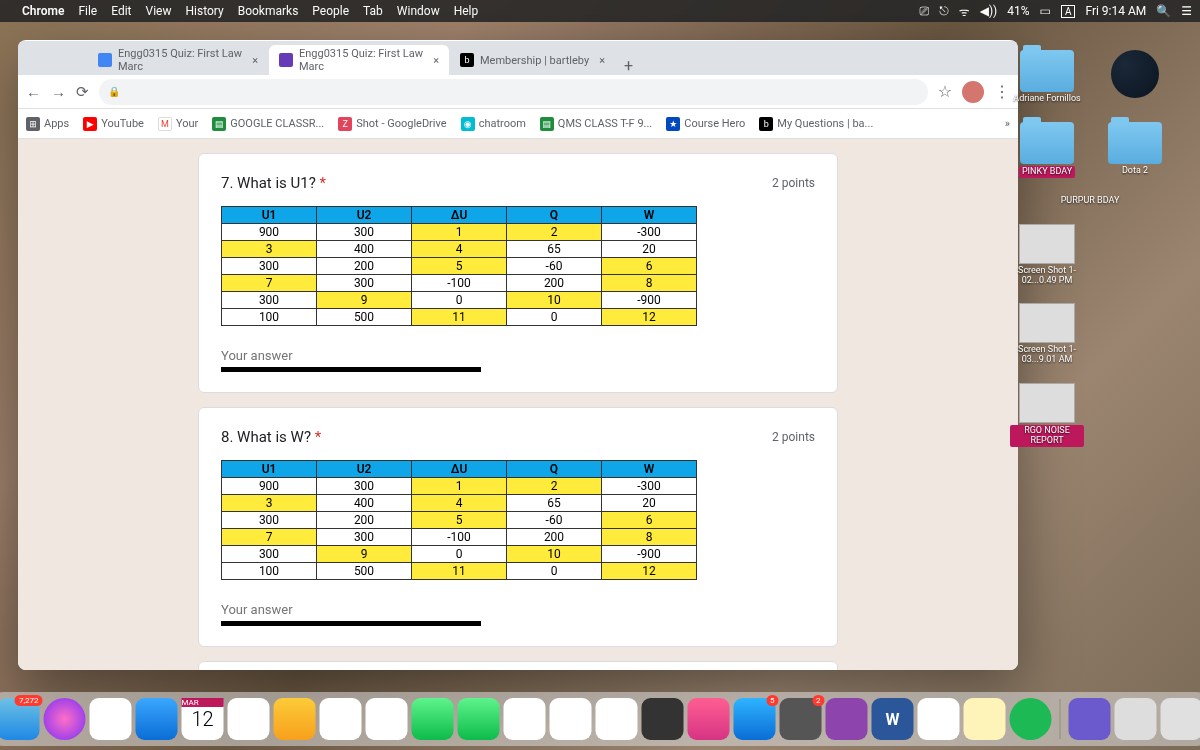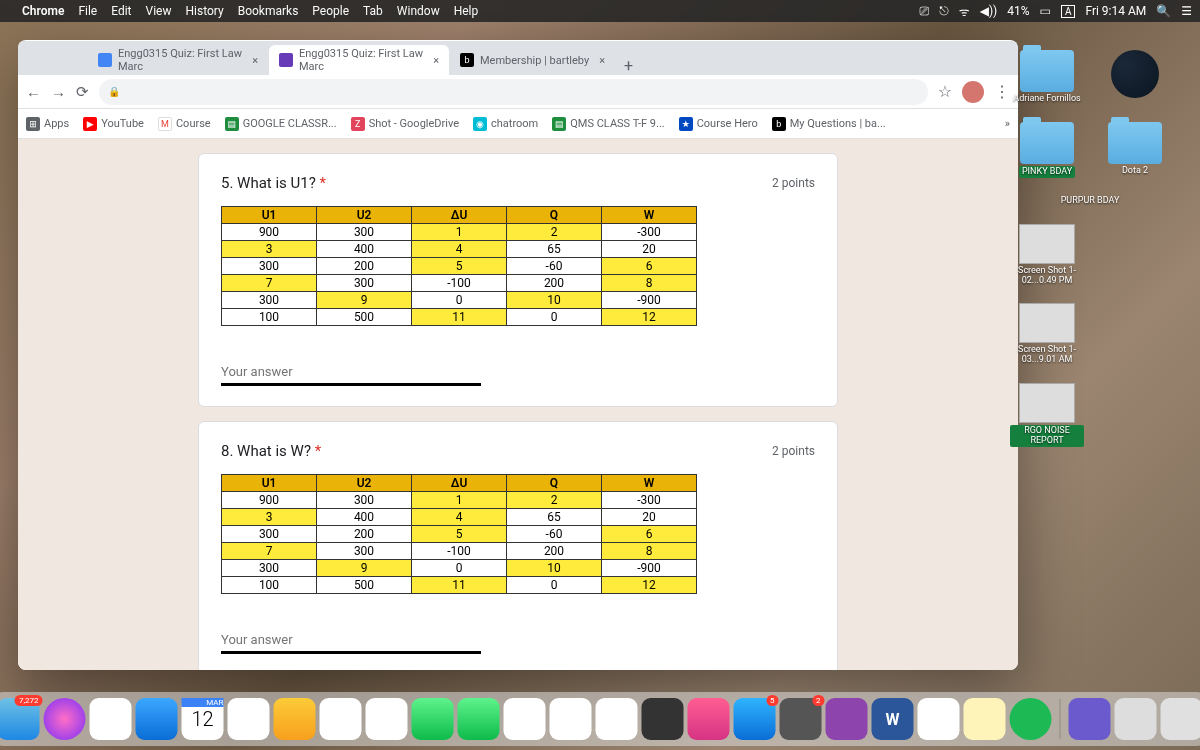--- a/index.html
+++ b/index.html
@@ -33,33 +33,33 @@
 .bk-icon{width:14px;height:14px;border-radius:2px;display:inline-flex;align-items:center;justify-content:center;font-size:9px;color:#fff;}
 
 .content{flex:1;background:#f0e8e0;overflow-y:auto;padding:0 20px;}
 .form-card{background:#fff;border-radius:6px;margin:14px auto;max-width:640px;padding:20px 22px;border:1px solid #dadce0;}
 .qhead{display:flex;justify-content:space-between;align-items:center;margin-bottom:14px;}
 .qtitle{font-size:15px;color:#202124;}
 .qtitle .req{color:#d93025;}
 .pts{font-size:12px;color:#5f6368;}
 .qtable{border-collapse:collapse;margin:8px 0 18px;}
 .qtable th,.qtable td{border:1px solid #333;padding:1px 0;width:95px;text-align:center;font-size:12px;}
-.qtable th{font-weight:600;background:#eab308;}
+.qtable th{font-weight:600;background:#0ea5e9;}
 .qtable .hl{background:#ffeb3b;}
-.answer{border:none;border-bottom:3px solid #000000;font-size:13px;color:#c2410c;padding:4px 0;width:260px;outline:none;margin-top:16px;}
+.answer{border:none;border-bottom:5px solid #000000;font-size:13px;color:#c2410c;padding:4px 0;width:260px;outline:none;}
 
 .desktop-icons{position:absolute;right:20px;top:50px;width:170px;display:flex;flex-direction:column;gap:18px;color:#fff;font-size:10px;}
 .drow{display:flex;gap:14px;}
 .dicon{display:flex;flex-direction:column;align-items:center;width:74px;text-align:center;gap:2px;text-shadow:0 1px 2px rgba(0,0,0,.8);}
 .folder{width:54px;height:42px;background:linear-gradient(#7ec8f0,#5aade0);border-radius:4px;position:relative;}
 .folder:before{content:'';position:absolute;top:-5px;left:3px;width:18px;height:6px;background:#7ec8f0;border-radius:2px 2px 0 0;}
 .steam{width:48px;height:48px;border-radius:50%;background:radial-gradient(circle at 30% 30%,#1b2838,#0a1520);}
 .thumb{width:56px;height:40px;background:#ddd;border:1px solid #aaa;}
 .dlabel{font-size:9px;line-height:1.1;}
-.hlbl{background:#15803d;padding:1px 3px;border-radius:2px;}
+.hlbl{background:#be185d;padding:1px 3px;border-radius:2px;}
 
 .dock{position:absolute;bottom:4px;left:50%;transform:translateX(-50%);height:54px;background:rgba(220,220,220,.55);border-radius:14px;display:flex;align-items:center;padding:0 8px;gap:4px;backdrop-filter:blur(10px);}
 .dockicon{width:42px;height:42px;border-radius:9px;background:#ccc;position:relative;}
 .badge{position:absolute;top:-3px;right:-3px;background:#ff3b30;color:#fff;font-size:8px;padding:1px 4px;border-radius:8px;}
 </style>
 </head>
 <body>
 
 <div class="menubar">
   <div class="menubar-left">
@@ -128,21 +128,21 @@
     <div class="item">
         <span class="bk-icon" style="background:#5f6368;">⊞</span>
         <span>Apps</span>
       </div>
     <div class="item">
         <span class="bk-icon" style="background:#f00;">▶</span>
         <span>YouTube</span>
       </div>
     <div class="item">
         <span class="bk-icon" style="background:#fff;color:#ea4335;border:1px solid #ddd;">M</span>
-        <span>Course</span>
+        <span>Your</span>
       </div>
     <div class="item">
         <span class="bk-icon" style="background:#1e8e3e;">▤</span>
         <span>GOOGLE CLASSR...</span>
       </div>
     <div class="item">
         <span class="bk-icon" style="background:#e2445c;">Z</span>
         <span>Shot - GoogleDrive</span>
       </div>
     <div class="item">
@@ -161,21 +161,21 @@
         <span class="bk-icon" style="background:#000;color:#fff;">b</span>
         <span>My Questions | ba...</span>
       </div>
     <span style="margin-left:auto;">»</span>
   </div>
 
   <div class="content">
 
     <div class="form-card">
       <div class="qhead">
-        <div class="qtitle"><span>5. What is U1?</span> <span class="req">*</span></div>
+        <div class="qtitle"><span>7. What is U1?</span> <span class="req">*</span></div>
         <div class="pts">2 points</div>
       </div>
       <table class="qtable">
           <thead>
             <tr id="thr1">
               <th>U1</th>
               <th>U2</th>
               <th>ΔU</th>
               <th>Q</th>
               <th>W</th>
@@ -346,21 +346,21 @@
 </div>
 
 <div class="dock">
   <div class="dockicon" style="background:linear-gradient(#6ec1e4,#1e88e5);">
       <span class="badge">7,272</span>
     </div>
   <div class="dockicon" style="background:radial-gradient(circle,#ff6ec7,#7b2ff7);border-radius:50%;"></div>
   <div class="dockicon" style="background:#fff;"></div>
   <div class="dockicon" style="background:linear-gradient(#3ba7ff,#0a6dd6);"></div>
   <div class="dockicon" style="background:#fff;display:flex;flex-direction:column;align-items:center;font-size:8px;">
-      <span style="background:#3b82f6;color:#fff;width:100%;text-align:right;">MAR</span>
+      <span style="background:#be185d;color:#fff;width:100%;text-align:left;">MAR</span>
       <span style="font-size:20px;font-weight:300;">12</span>
     </div>
   <div class="dockicon" style="background:#fff;"></div>
   <div class="dockicon" style="background:linear-gradient(#fccb38,#f8a01d);"></div>
   <div class="dockicon" style="background:#fff;"></div>
   <div class="dockicon" style="background:#fff;"></div>
   <div class="dockicon" style="background:linear-gradient(#5ef38c,#0dbb4a);"></div>
   <div class="dockicon" style="background:linear-gradient(#5ef38c,#0dbb4a);"></div>
   <div class="dockicon" style="background:#fff;"></div>
   <div class="dockicon" style="background:#fff;"></div>

